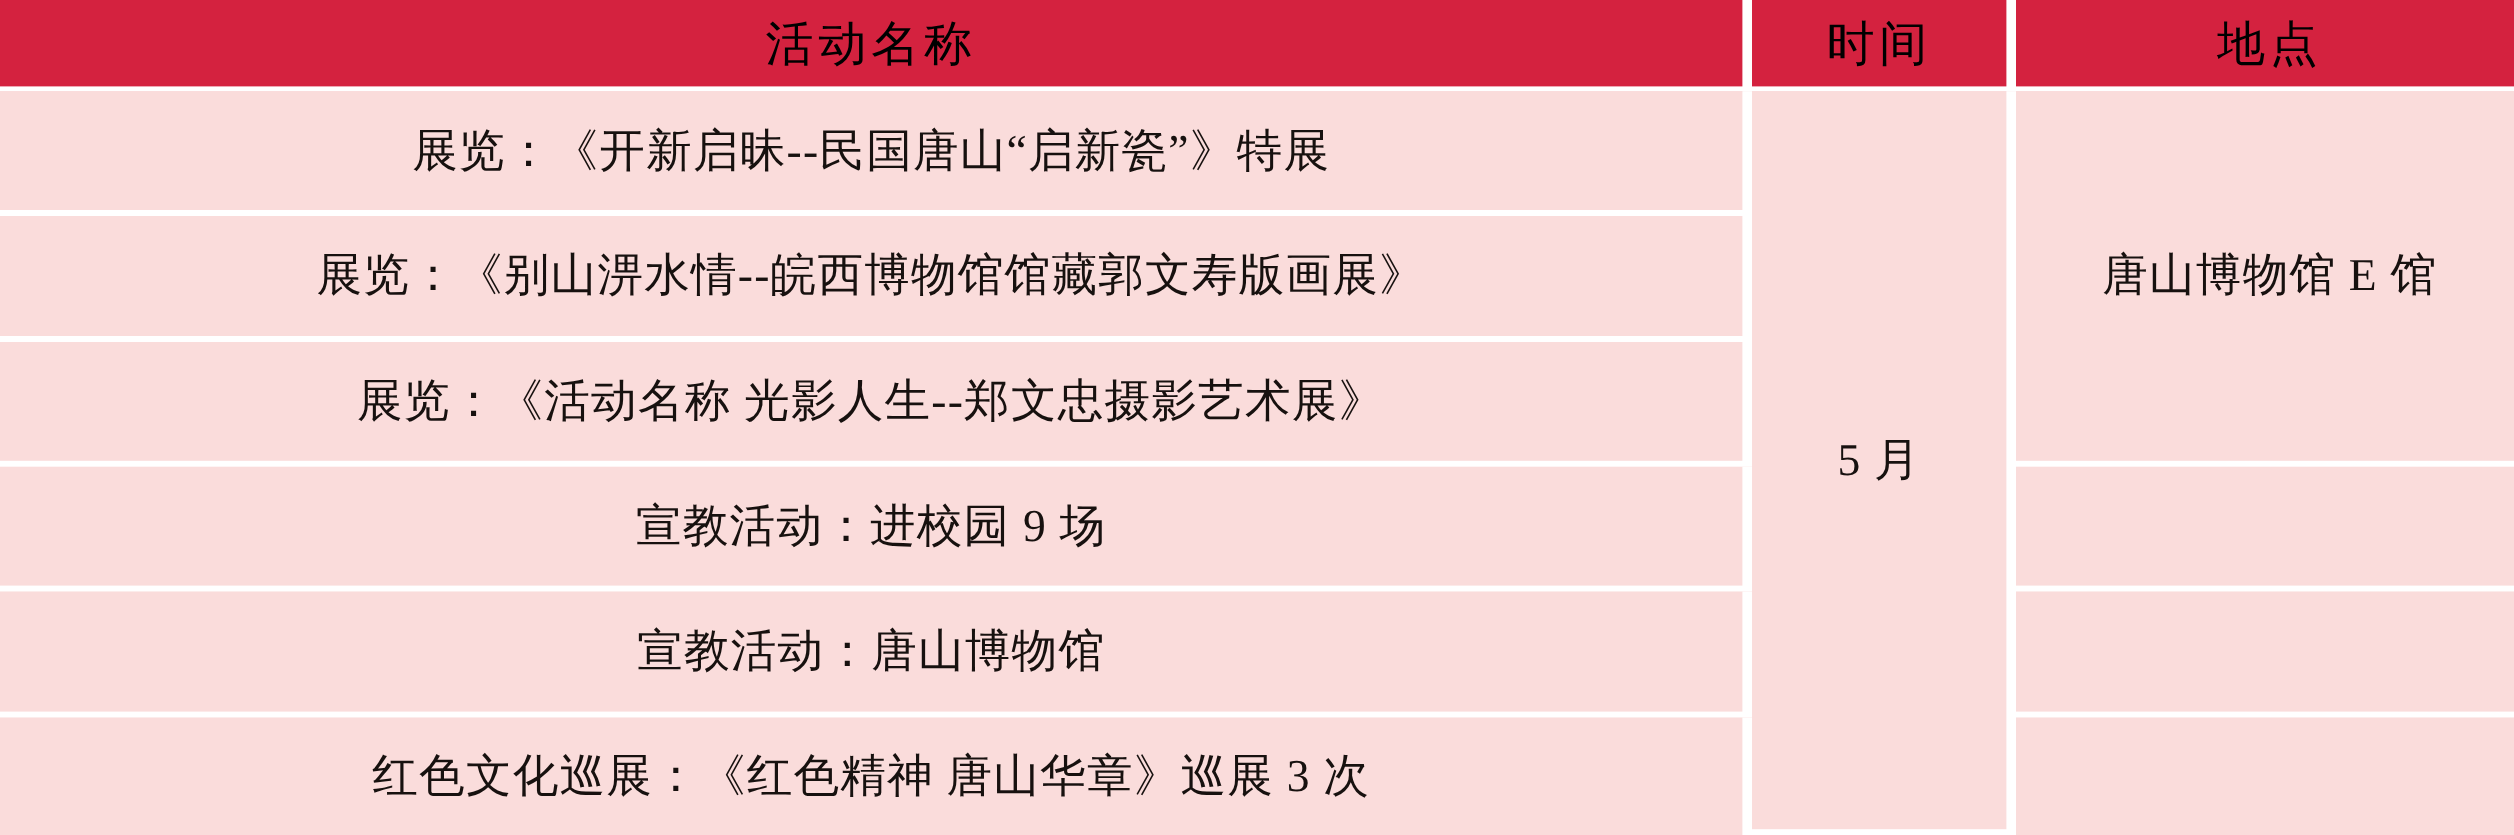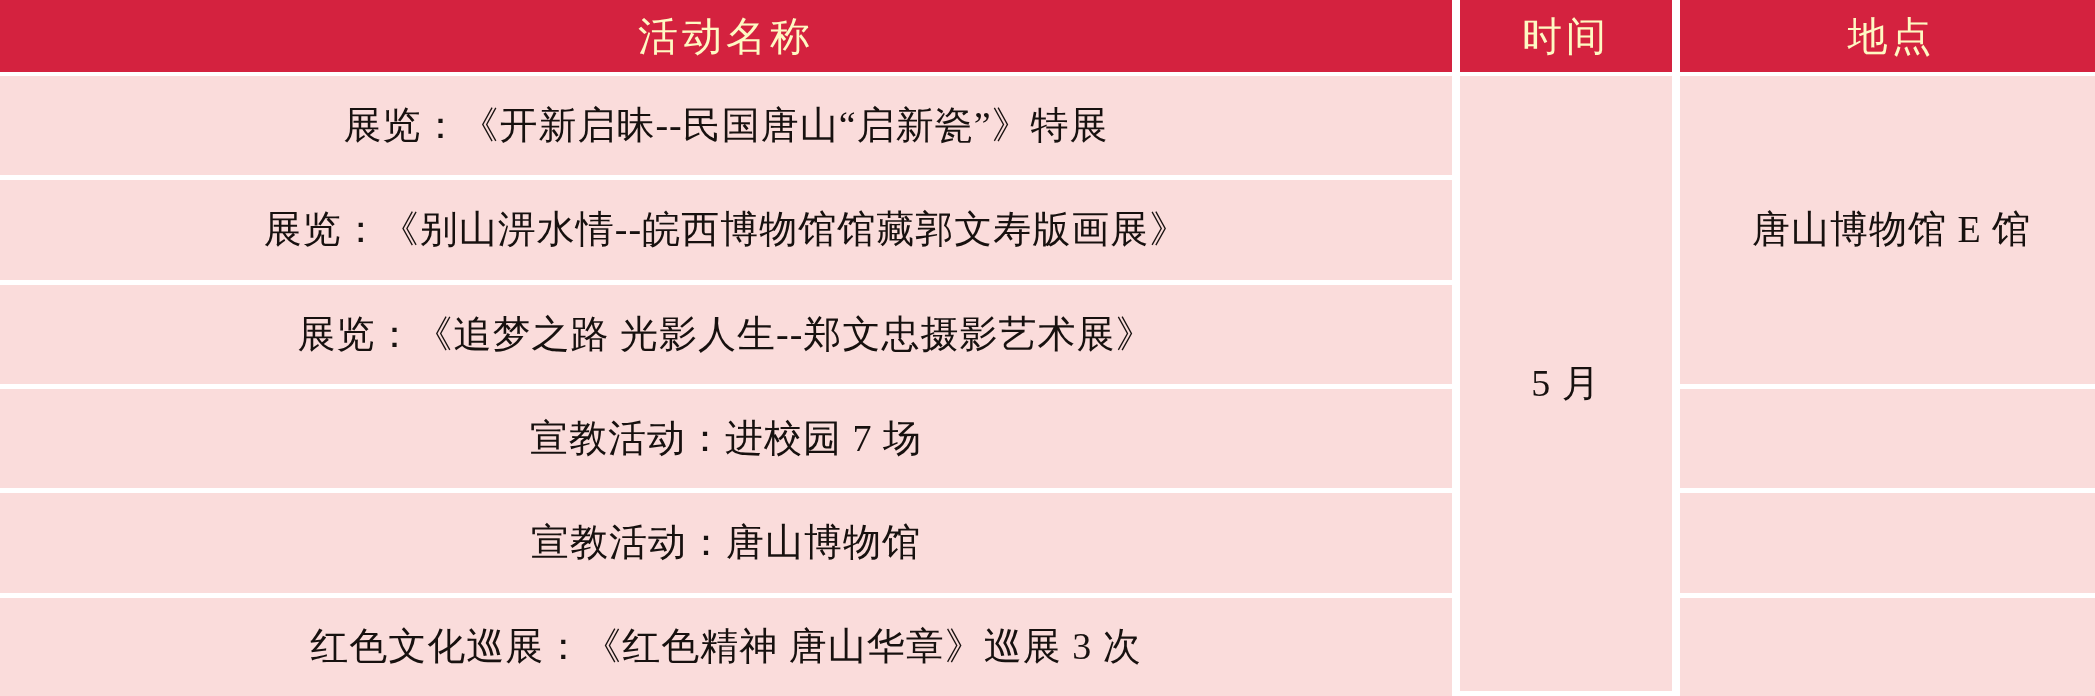--- a/index.html
+++ b/index.html
@@ -20,21 +20,21 @@
   table.schedule {
     border-collapse: separate;
     border-spacing: 0;
     width: 2095px;
     height: 696px;
     table-layout: fixed;
   }
   
   thead th {
     background: #D4223F;
-    color: #fef9c3;
+    color: #000000;
     font-size: 40px;
     font-weight: normal;
     text-align: center;
     vertical-align: middle;
     letter-spacing: 4px;
     height: 72px;
     padding: 0;
     border-right: 8px solid #ffffff;
     border-bottom: 4px solid #ffffff;
   }
@@ -88,24 +88,24 @@
     <tbody>
       <tr>
         <td class="col-activity">展览：《开新启昧--民国唐山“启新瓷”》特展</td>
         <td class="col-time merged" rowspan="6">5 月</td>
         <td class="col-place last merged" rowspan="3">唐山博物馆 E  馆</td>
       </tr>
       <tr>
         <td class="col-activity">展览：《别山淠水情--皖西博物馆馆藏郭文寿版画展》</td>
       </tr>
       <tr>
-        <td class="col-activity">展览：《追梦之路  光影人生--郑文忠摄影艺术展》</td>
+        <td class="col-activity">展览：《活动名称  光影人生--郑文忠摄影艺术展》</td>
       </tr>
       <tr>
-        <td class="col-activity">宣教活动：进校园 7 场</td>
+        <td class="col-activity">宣教活动：进校园 9 场</td>
         <td class="col-place last empty"></td>
       </tr>
       <tr>
         <td class="col-activity">宣教活动：唐山博物馆</td>
         <td class="col-place last empty"></td>
       </tr>
       <tr>
         <td class="col-activity">红色文化巡展：《红色精神  唐山华章》巡展 3 次</td>
         <td class="col-place last empty"></td>
       </tr>

